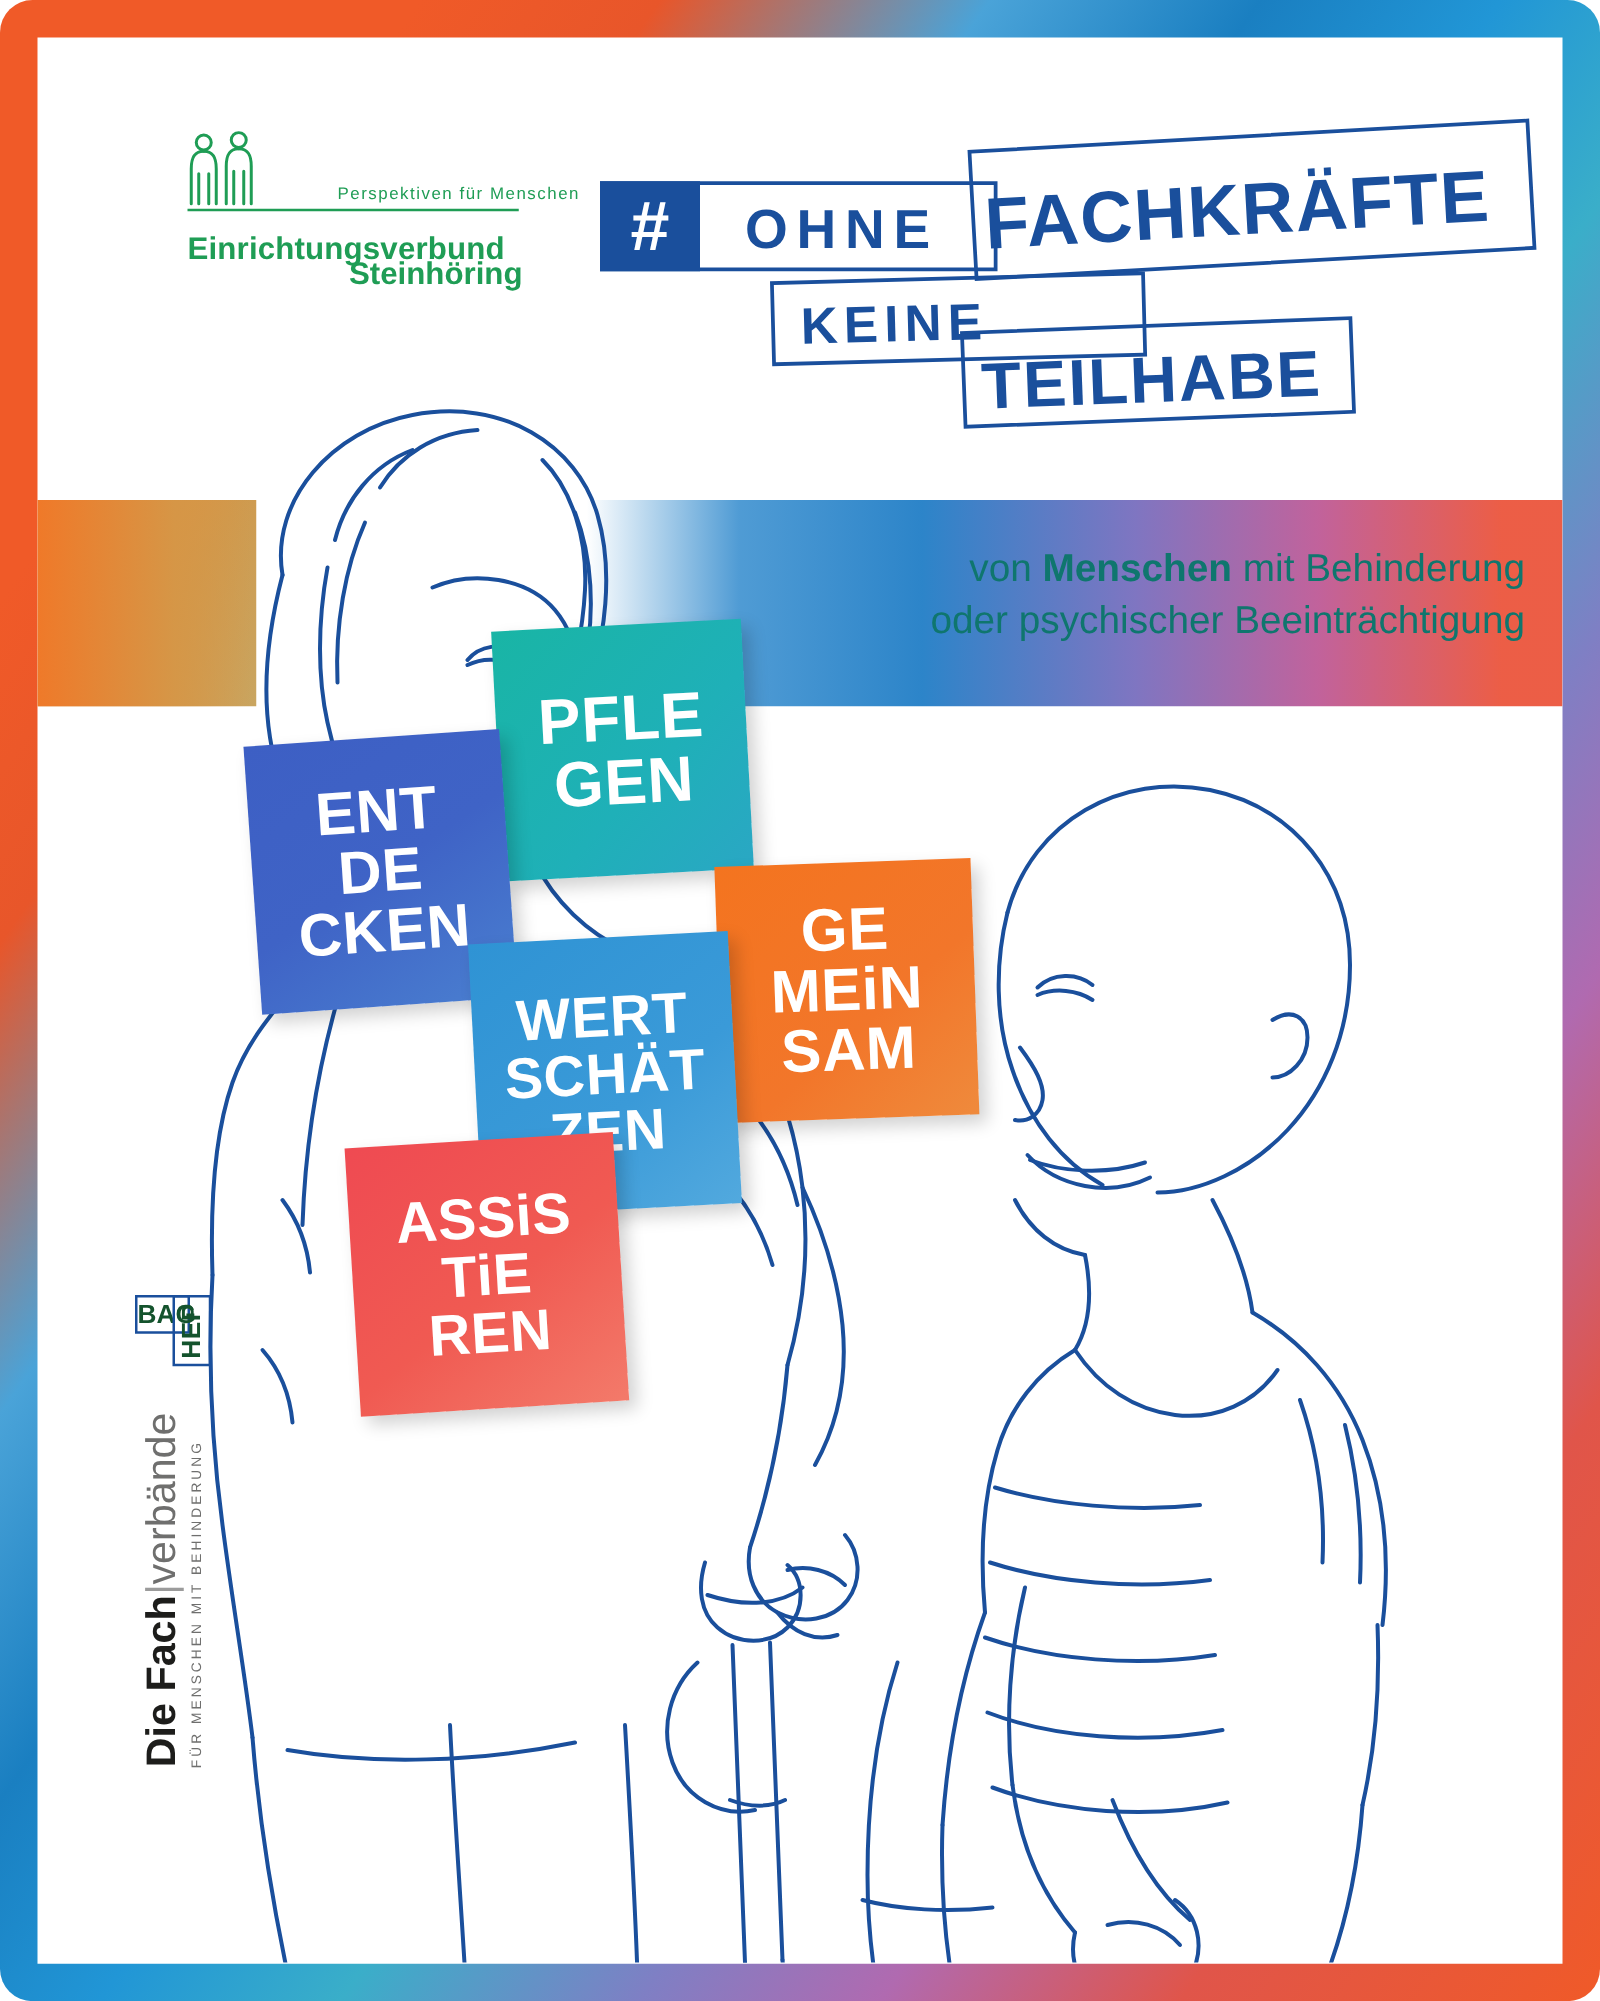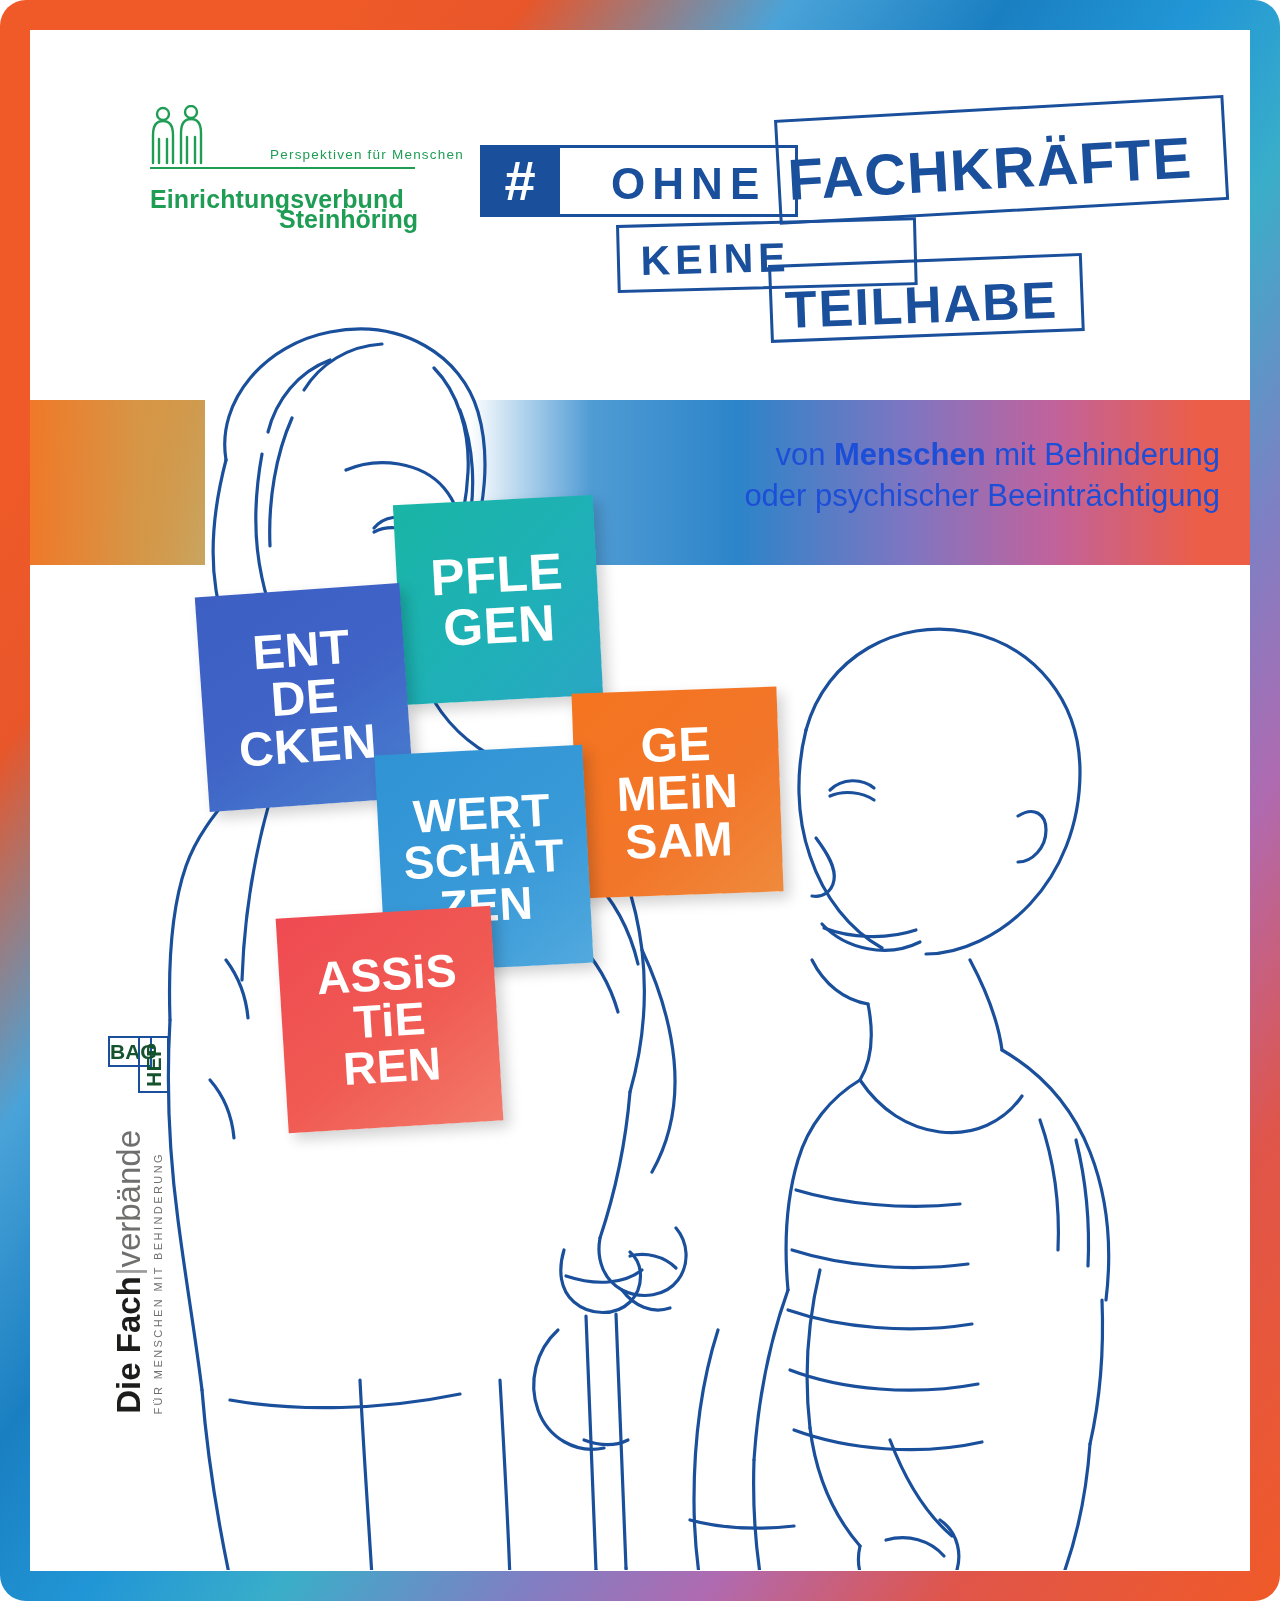--- a/index.html
+++ b/index.html
@@ -89,21 +89,21 @@
   }
   .hash-sq{
     position:absolute;left:12px;top:37px;width:80px;height:72px;background:#1a4f9c;
   }
   .hash-sq span{
     display:block;color:#fff;font-size:56px;font-weight:bold;text-align:center;line-height:72px;
   }
   .box-ohne{
     left:12px;top:37px;width:318px;height:72px;
   }
-  .t-ohne{left:128px;top:51px;font-size:44px;letter-spacing:.16em;margin-left:15px;}
+  .t-ohne{left:128px;top:51px;font-size:44px;letter-spacing:.16em;}
   .box-fach{
     left:306px;top:12px;width:450px;height:105px;
     transform:rotate(-3.2deg);transform-origin:left top;
   }
   .t-fach{
     left:318px;top:38px;font-size:58px;letter-spacing:.02em;
     transform:rotate(-3.2deg);transform-origin:left top;
   }
   .box-keine{
     left:148px;top:117px;width:300px;height:68px;
@@ -118,21 +118,21 @@
     transform:rotate(-2.2deg);transform-origin:left top;
   }
   .t-teil{
     left:316px;top:172px;font-size:52px;letter-spacing:.03em;
     transform:rotate(-2.2deg);transform-origin:left top;
   }
 
   
   .subtitle{
     position:absolute;right:30px;top:405px;width:620px;
-    text-align:right;color:#1d4ed8;font-size:31px;line-height:1.32;
+    text-align:right;color:#0f766e;font-size:31px;line-height:1.32;
   }
   .subtitle b{font-weight:bold;}
 
   
   .illus{position:absolute;left:0;top:230px;width:1220px;height:1310px;}
   .illus svg{display:block;}
 
   
   .note{
     position:absolute;color:#fff;font-weight:bold;

